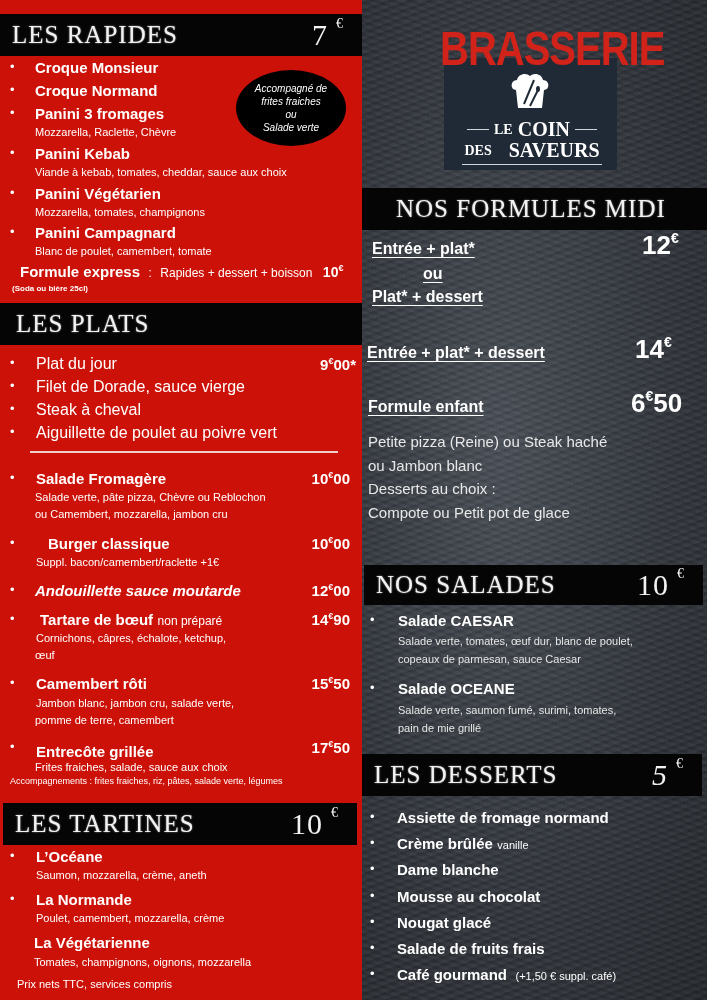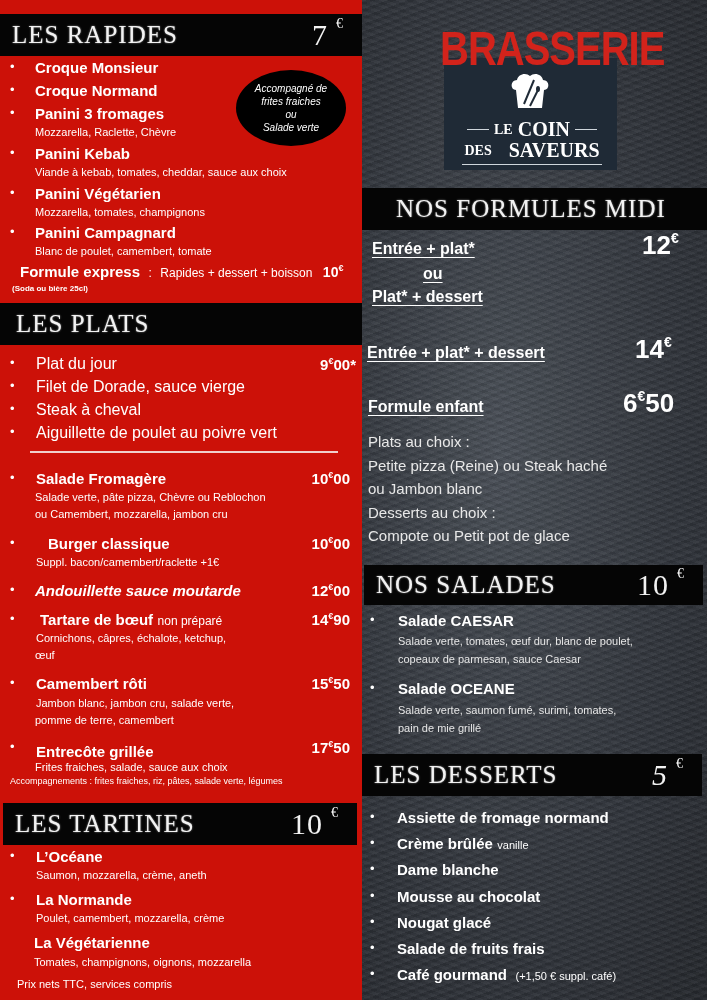--- a/index.html
+++ b/index.html
@@ -222,24 +222,23 @@
     <div>
       <span class="form-line" style="left:10px;top:240px;">Entrée + plat*</span>
       <span class="form-line" style="left:61px;top:265px;">ou</span>
       <span class="form-line" style="left:10px;top:288px;">Plat* + dessert</span>
       <span class="form-price" style="left:280px;top:230px;"><span>12</span><sup>€</sup></span>
 
       <span class="form-line" style="left:5px;top:344px;">Entrée + plat* + dessert</span>
       <span class="form-price" style="left:273px;top:334px;"><span>14</span><sup>€</sup></span>
 
       <span class="form-line" style="left:6px;top:398px;">Formule enfant</span>
-      <span class="form-price" style="left:261px;top:388px;"><span>6</span><sup>€</sup><span>50</span></span>
+      <span class="form-price" style="left:269px;top:388px;"><span>6</span><sup>€</sup><span>50</span></span>
 
       <div class="enfant-desc">
-        <div>Plats au choix :</div>
         <div>Petite pizza (Reine) ou Steak haché</div>
         <div>ou Jambon blanc</div>
         <div>Desserts au choix :</div>
         <div>Compote ou Petit pot de glace</div>
       </div>
     </div>
 
     <div class="banner" style="left:2px;top:565px;width:339px;height:40px;">
       <span class="title">Nos Salades</span>
       <span class="price"><span>10</span><sup>€</sup></span>

